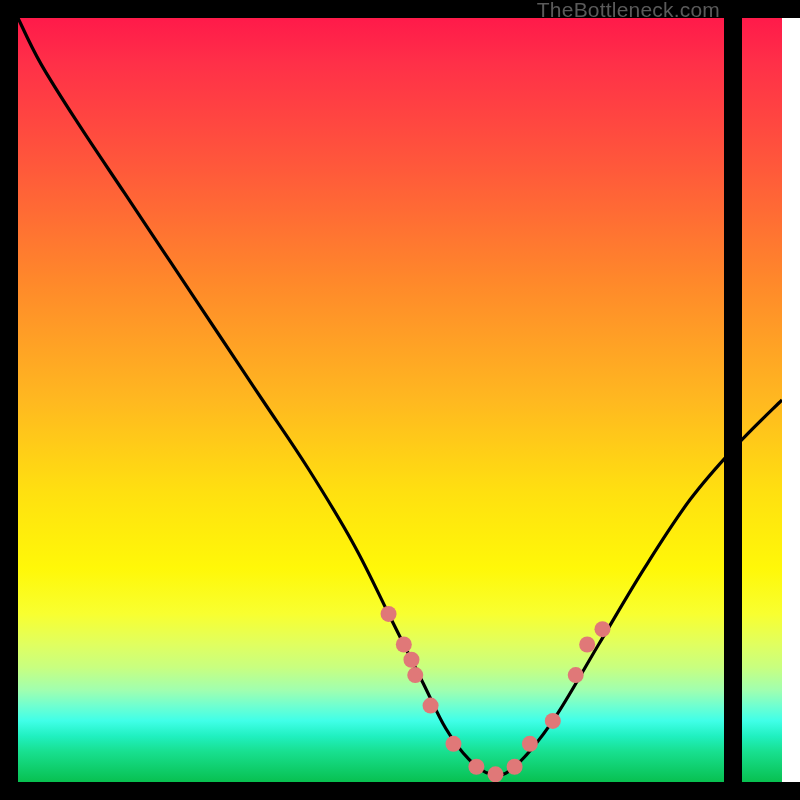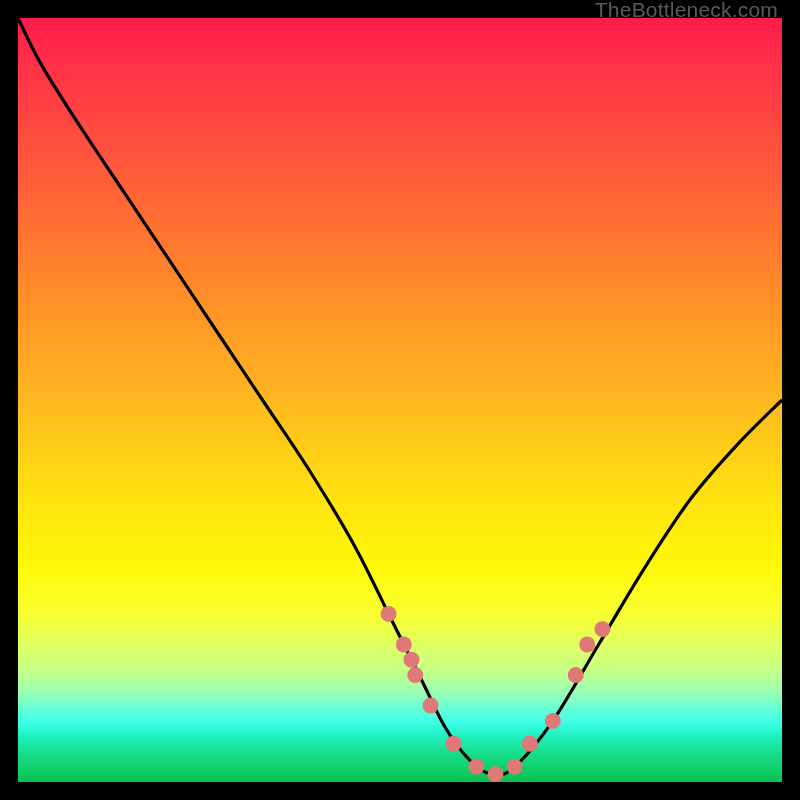--- a/index.html
+++ b/index.html
@@ -4,21 +4,21 @@
 <style>
   * { margin: 0; padding: 0; box-sizing: border-box; }
   body {
     width: 800px;
     height: 800px;
     position: relative;
     font-family: Arial, sans-serif;
     overflow: hidden;
   }
   .container {
-    width: 800px;
+    width: 742px;
     height: 800px;
     position: relative;
   }
   .gradient-bg {
     position: absolute;
     left: 18px;
     top: 18px;
     width: 764px;
     height: 764px;
     background: linear-gradient(to bottom,

